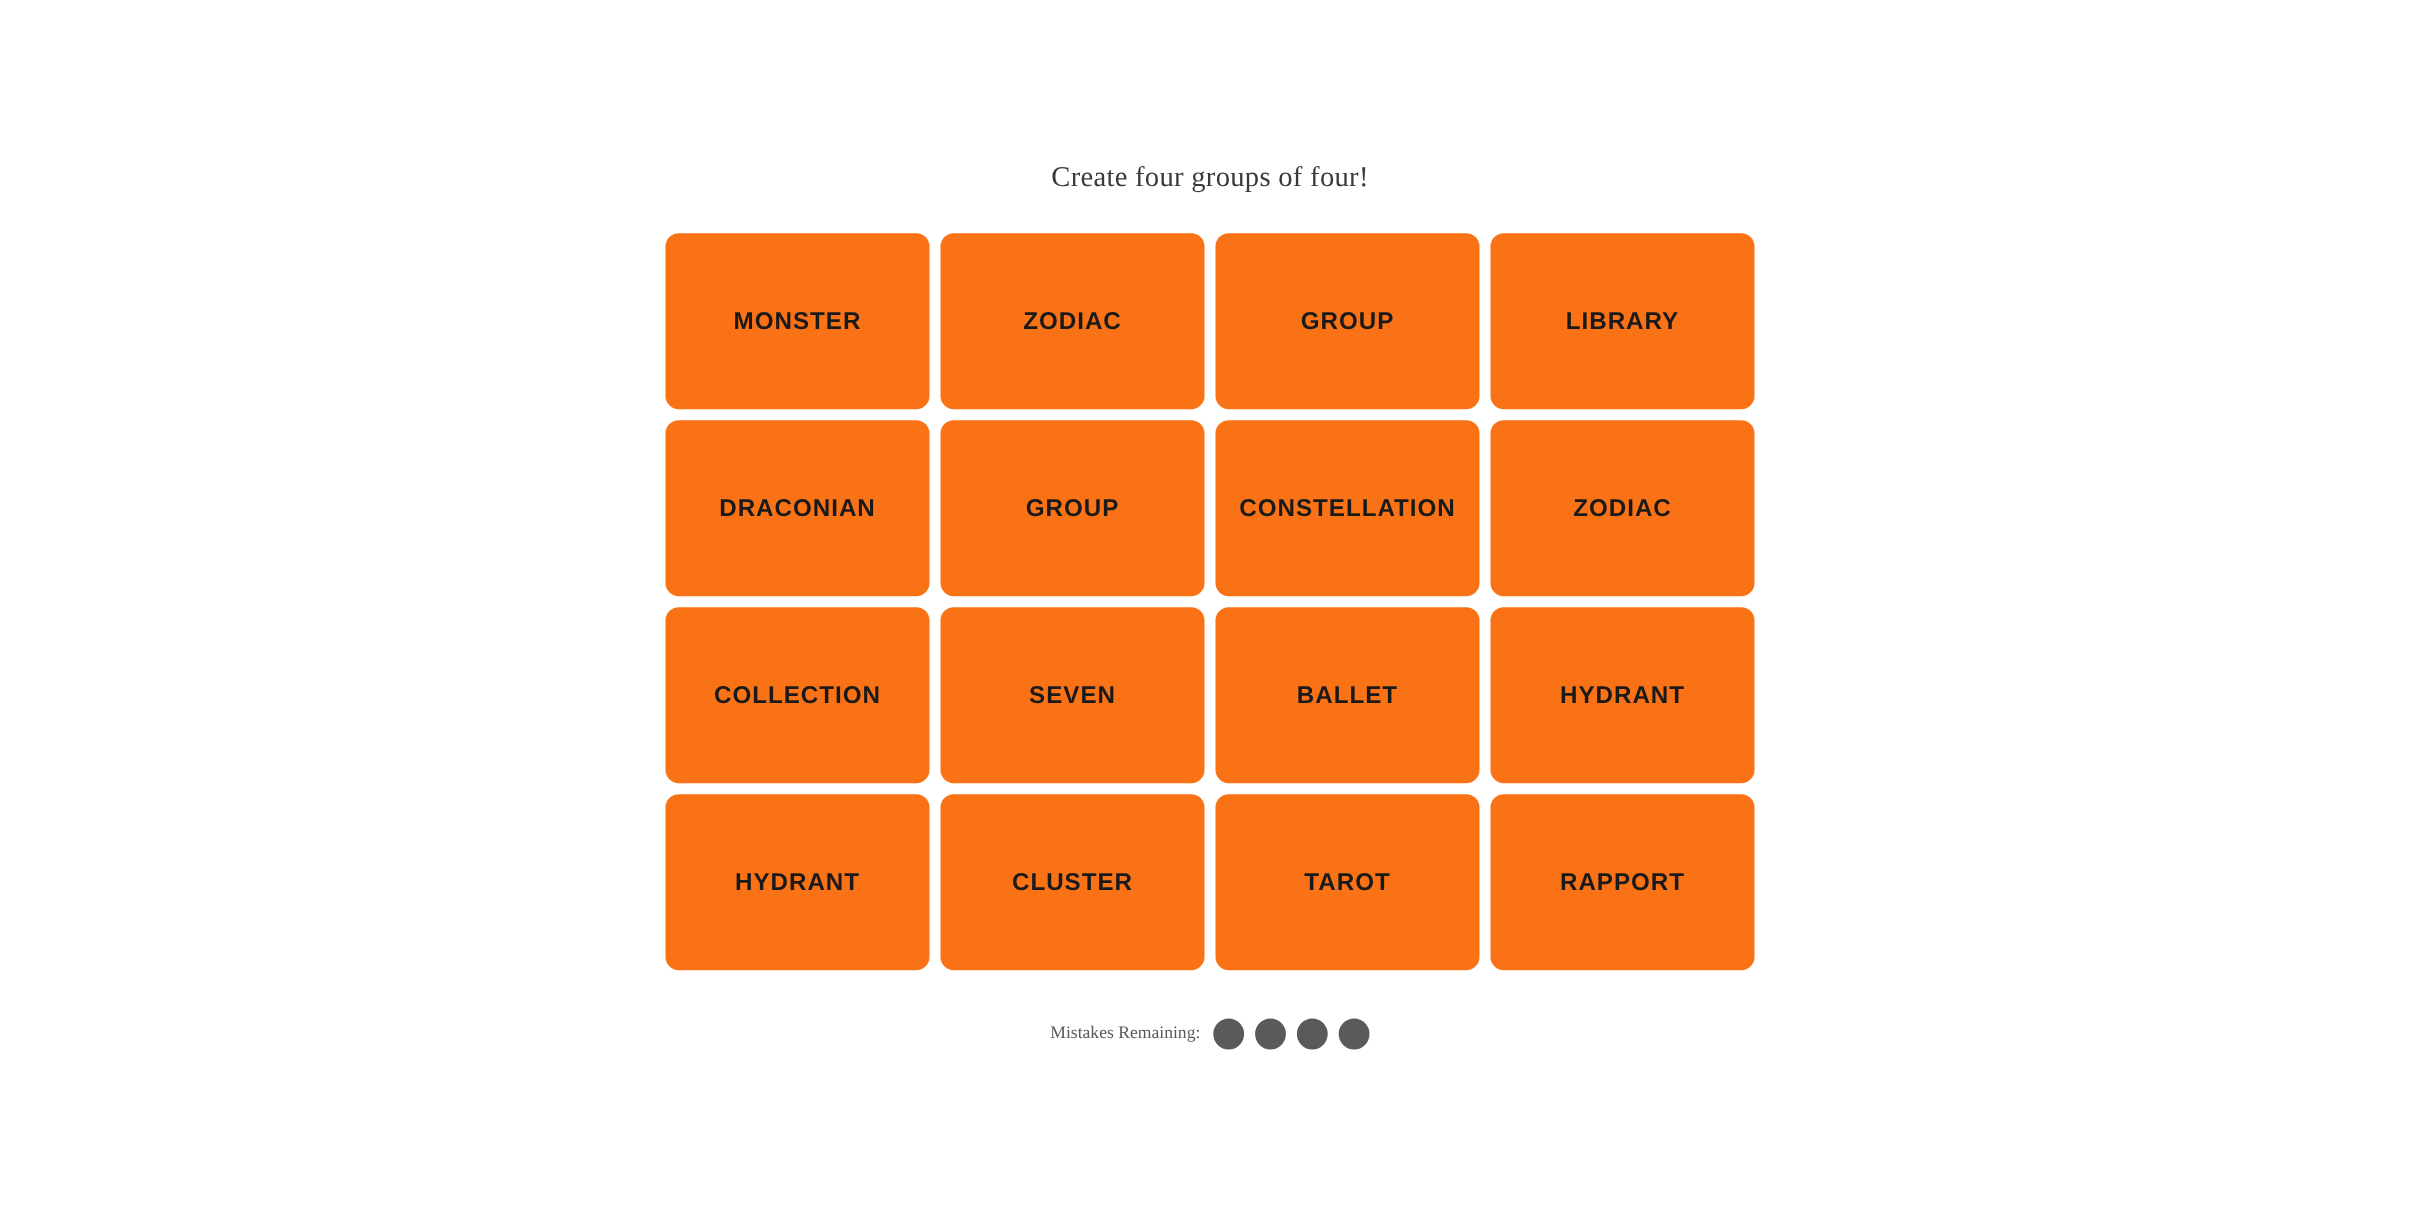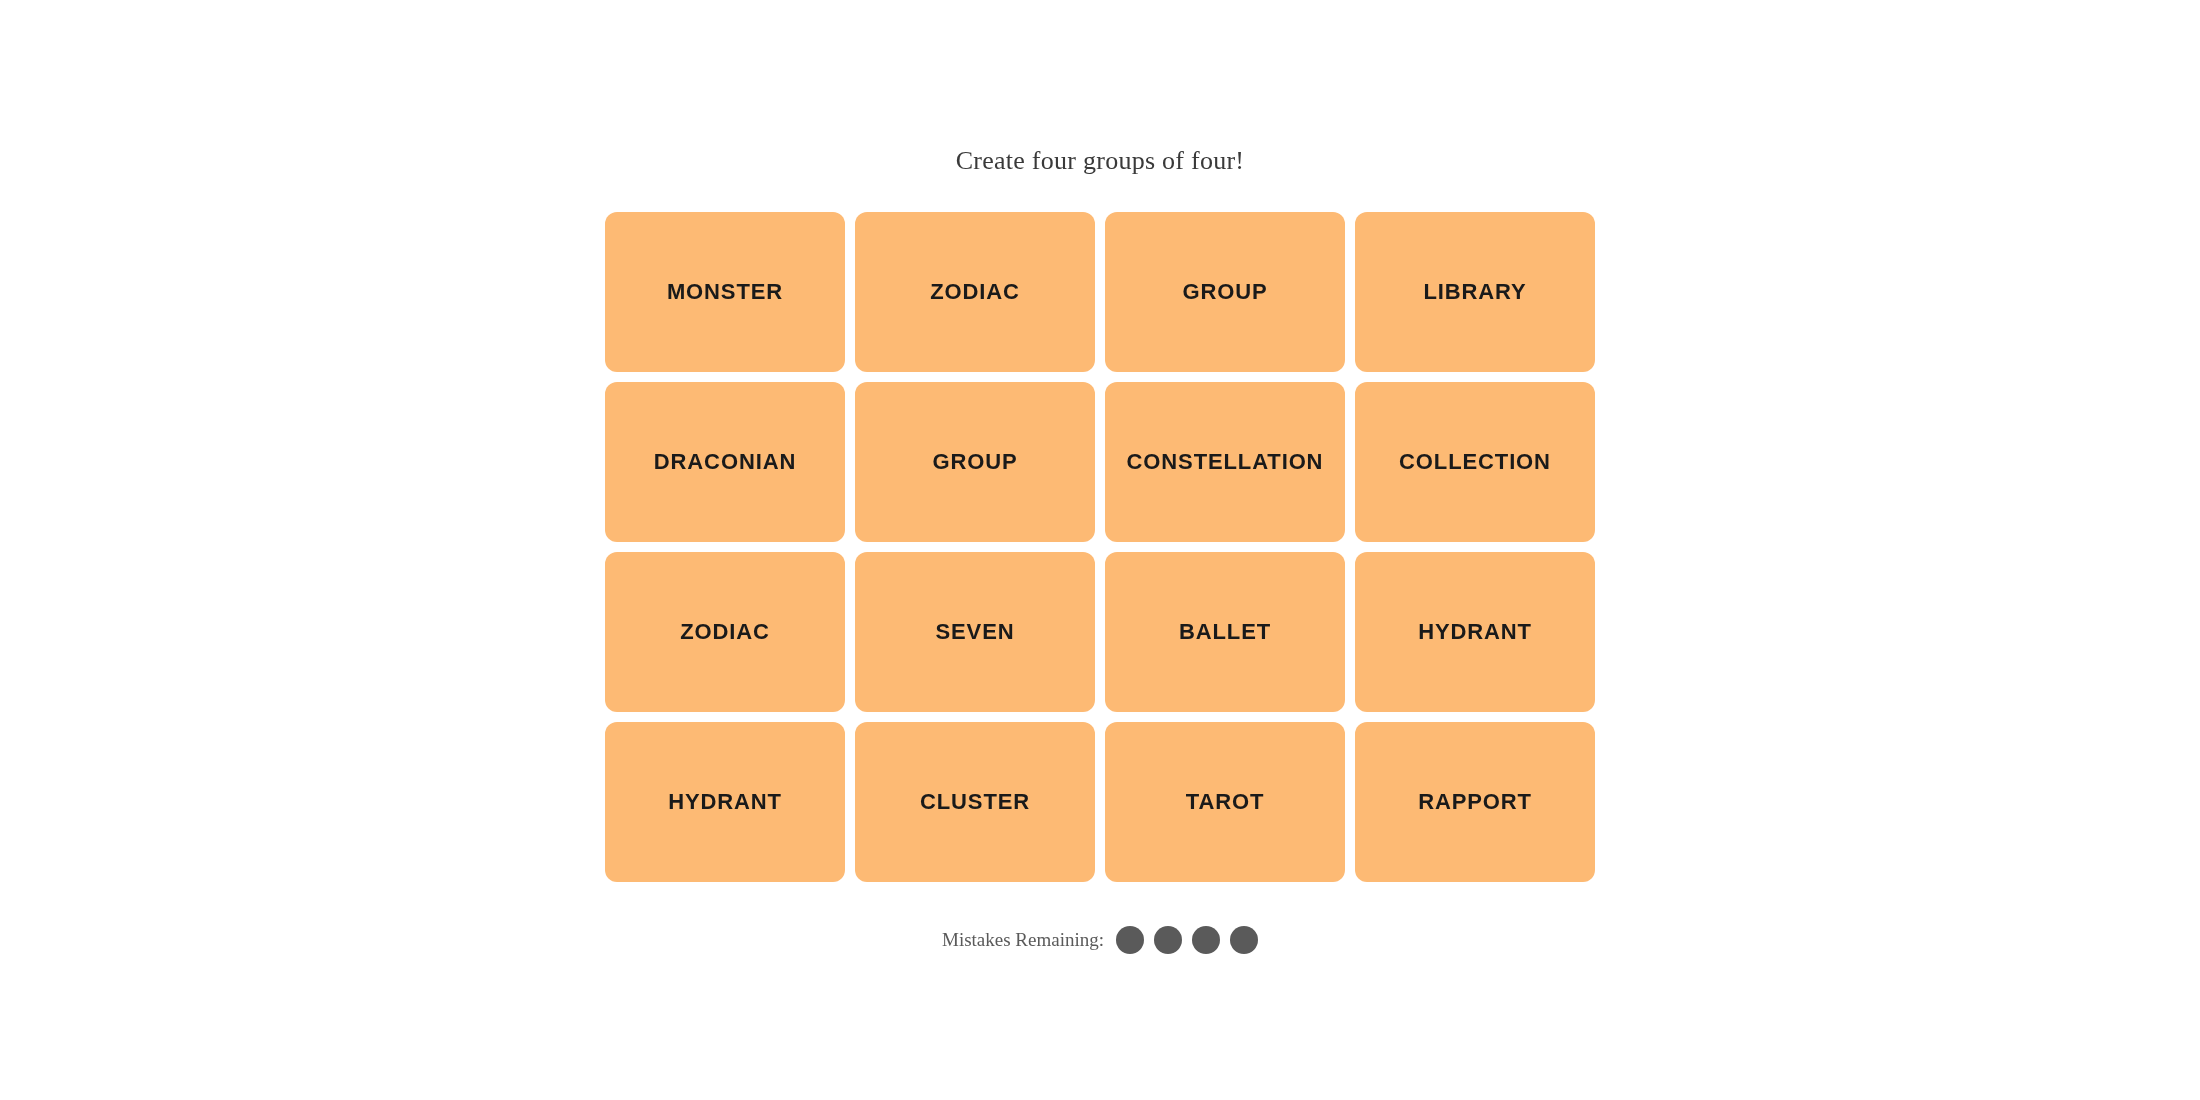--- a/index.html
+++ b/index.html
@@ -29,21 +29,21 @@
 
     .grid {
       display: grid;
       grid-template-columns: repeat(4, 240px);
       grid-template-rows: repeat(4, 160px);
       gap: 10px;
       margin-bottom: 44px;
     }
 
     .card {
-      background-color: #fdba74;
+      background-color: #f97316;
       border-radius: 12px;
       display: flex;
       align-items: center;
       justify-content: center;
       cursor: pointer;
       transition: background-color 0.15s ease;
       user-select: none;
     }
 
     .card-label {
@@ -56,21 +56,21 @@
       font-family: 'Arial Black', 'Arial', sans-serif;
     }
 
     .mistakes-row {
       display: flex;
       align-items: center;
       gap: 12px;
     }
 
     .mistakes-label {
-      font-size: 19px;
+      font-size: 16px;
       color: #5a5a5a;
       font-family: 'Georgia', serif;
     }
 
     .dots-container {
       display: flex;
       gap: 10px;
     }
 
     .dot {
@@ -101,24 +101,24 @@
     <div class="card">
       <span class="card-label">DRACONIAN</span>
     </div>
     <div class="card">
       <span class="card-label">GROUP</span>
     </div>
     <div class="card">
       <span class="card-label">CONSTELLATION</span>
     </div>
     <div class="card">
-      <span class="card-label">COLLECTION</span>
+      <span class="card-label">ZODIAC</span>
     </div>
     <div class="card">
-      <span class="card-label">ZODIAC</span>
+      <span class="card-label">COLLECTION</span>
     </div>
     <div class="card">
       <span class="card-label">SEVEN</span>
     </div>
     <div class="card">
       <span class="card-label">BALLET</span>
     </div>
     <div class="card">
       <span class="card-label">HYDRANT</span>
     </div>

